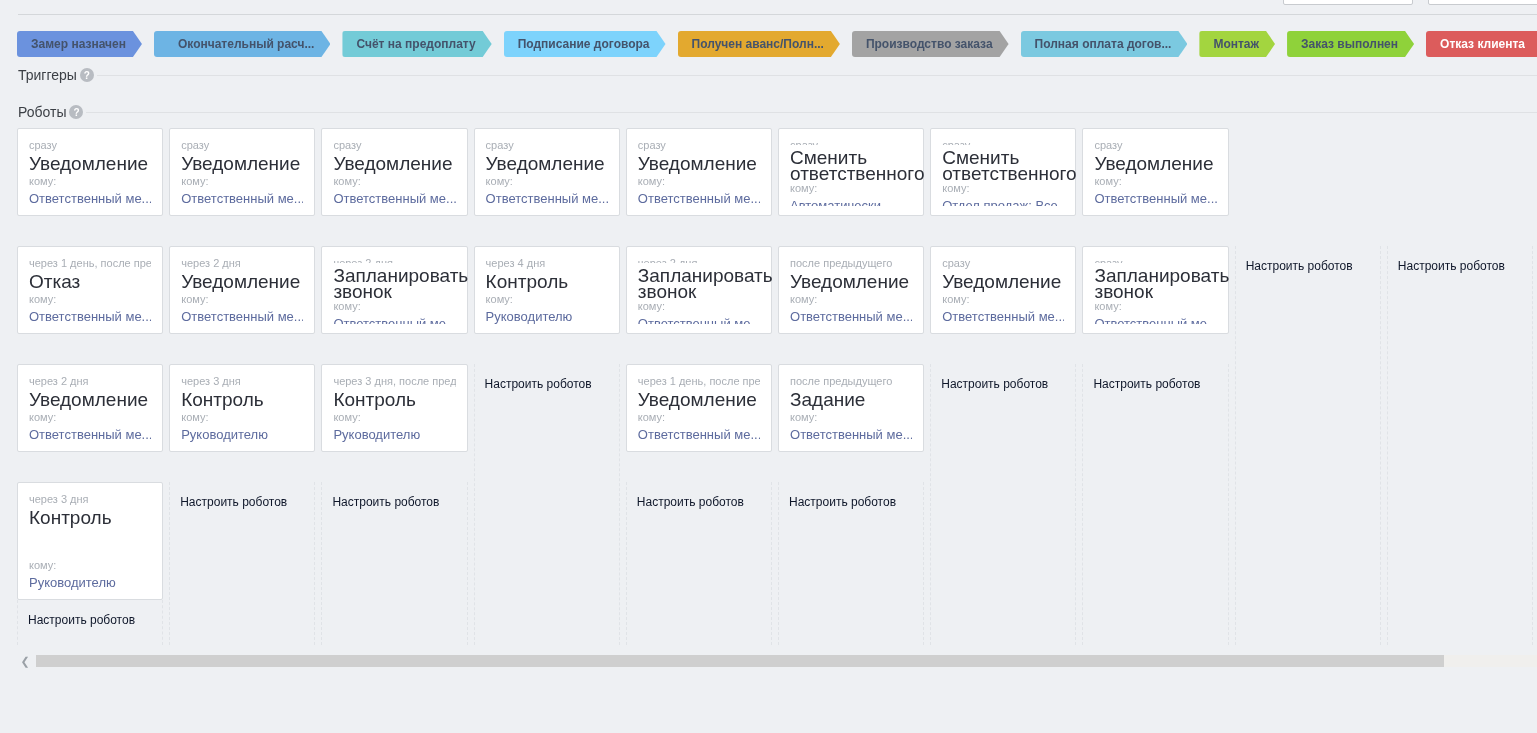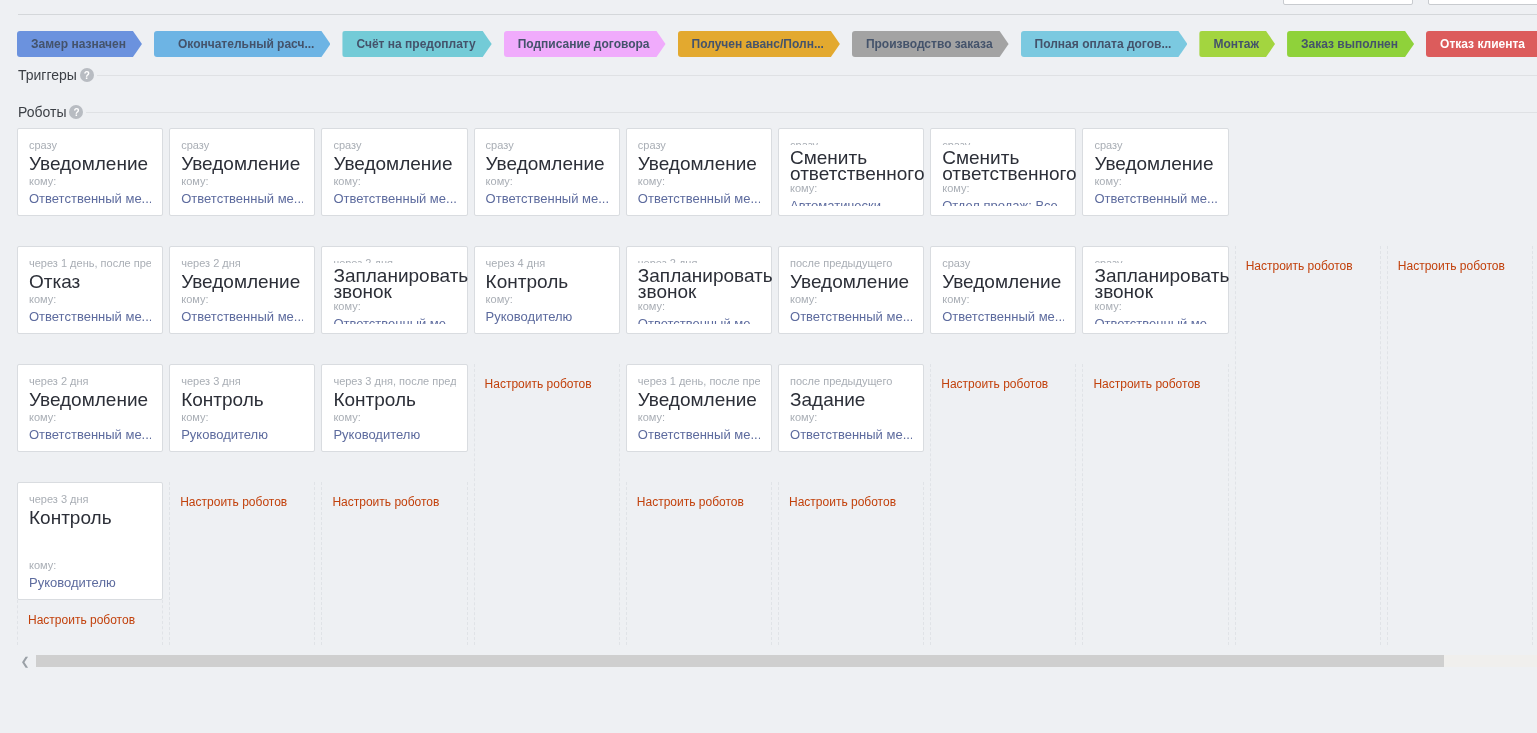--- a/index.html
+++ b/index.html
@@ -52,21 +52,21 @@
   .card .action { font-size:19px; color:#2c2f38; line-height:16px; }
   .card .fill { flex:1; }
   .card .to { font-size:11px; color:#a9aeb5; margin-bottom:4px; }
   .card .recipient { font-size:13px; color:#5d6b9e; white-space:nowrap; overflow:hidden; cursor:pointer; }
   .ghost-spacer { height:118px; flex:0 0 auto; }
   .empty-zone {
     flex:1; border-left:1px dashed #e0e3e7; border-right:1px dashed #e0e3e7;
     padding:13px 10px 0;
   }
   .empty-zone.tight { margin-top:-30px; }
-  .configure { font-size:12px; color:#c2410c; white-space:nowrap; overflow:hidden; cursor:pointer; }
+  .configure { font-size:12px; color:#0f172a; white-space:nowrap; overflow:hidden; cursor:pointer; }
 
   
   .hscroll-arrow {
     position:absolute; left:17px; top:653px; width:16px; height:16px;
     display:flex; align-items:center; justify-content:center;
     color:#9aa0a6; font-size:11px; cursor:pointer;
   }
   .hscroll-track { position:absolute; left:36px; right:0; top:655px; height:12px; background:#f0efed; }
   .hscroll-thumb { position:absolute; left:36px; top:655px; width:1408px; height:12px; background:#cfcfcf; cursor:grab; }
 </style>
@@ -80,21 +80,21 @@
 <div class="stages" id="stages">
     <div class="stage" style="background: rgb(107, 146, 222);">
       <span>Замер назначен</span>
     </div>
     <div class="stage" style="background: rgb(109, 180, 228); padding-left: 24px;">
       <span>Окончательный расч...</span>
     </div>
     <div class="stage" style="background: rgb(115, 203, 215);">
       <span>Счёт на предоплату</span>
     </div>
-    <div class="stage" style="background: #f0abfc;">
+    <div class="stage" style="background: #7dd3fc;">
       <span>Подписание договора</span>
     </div>
     <div class="stage" style="background: rgb(227, 169, 47);">
       <span>Получен аванс/Полн...</span>
     </div>
     <div class="stage" style="background: #a3a3a3;">
       <span>Производство заказа</span>
     </div>
     <div class="stage" style="background: rgb(123, 201, 224);">
       <span>Полная оплата догов...</span>

